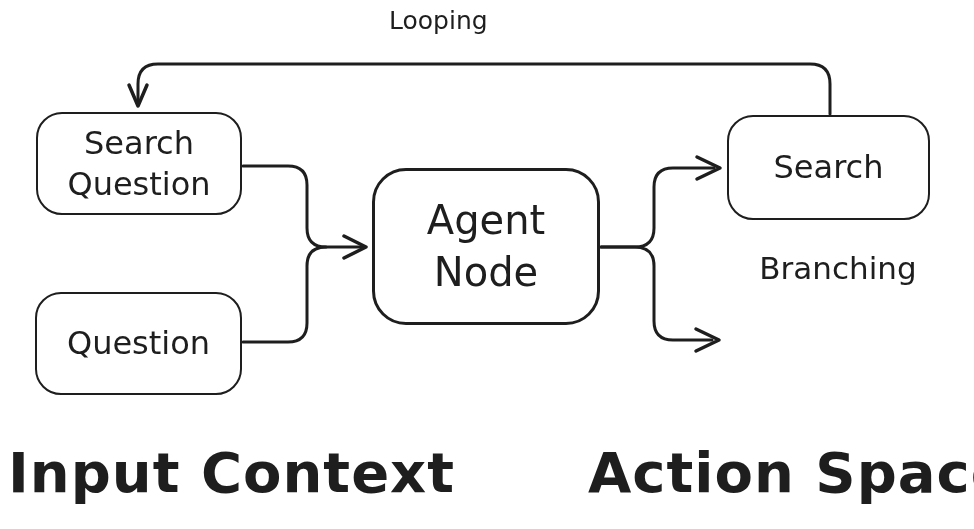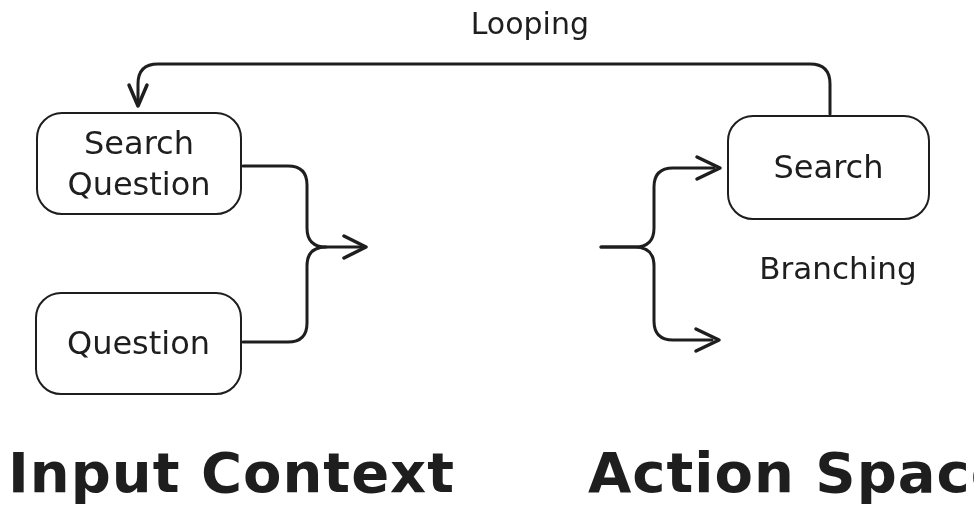--- a/index.html
+++ b/index.html
@@ -42,21 +42,21 @@
   .node-agent          { left: 372px; top: 168px; width: 228px; height: 157px; font-size: 40px; border-radius: 34px; border-width: 3px; }
   .node-search         { left: 727px; top: 115px; width: 203px; height: 105px; font-size: 32px; }
   .node-answer         { left: 726px; top: 290px; width: 207px; height: 107px; font-size: 32px; }
   .float-label {
     position: absolute;
     white-space: nowrap;
     color: #1e1e1e;
   }
   .label-looping {
     left: 389px; top: 6px; width: 200px;
-    text-align: right; font-size: 30px;
+    text-align: left; font-size: 25px;
   }
   .label-branching {
     left: 738px; top: 230px; width: 200px;
     text-align: center; font-size: 31px; margin-top: 20px;
   }
   .label-input-context {
     left: 8px; top: 440px;
     font-size: 56px; font-weight: bold; letter-spacing: 1px;
   }
   .label-action-space {
@@ -102,20 +102,24 @@
 
   <div class="node node-search-results">
     <span>Search</span>
     <span>Question</span>
   </div>
 
   <div class="node node-question">
     <span>Question</span>
   </div>
 
+  <div class="node node-agent">
+    <span>Agent</span>
+    <span>Node</span>
+  </div>
 
   <div class="node node-search">
     <span>Search</span>
   </div>
 
 
   <div class="float-label label-looping">Looping</div>
   <div class="float-label label-branching">Branching</div>
   <div class="float-label label-input-context">Input Context</div>
   <div class="float-label label-action-space">Action Space</div>

